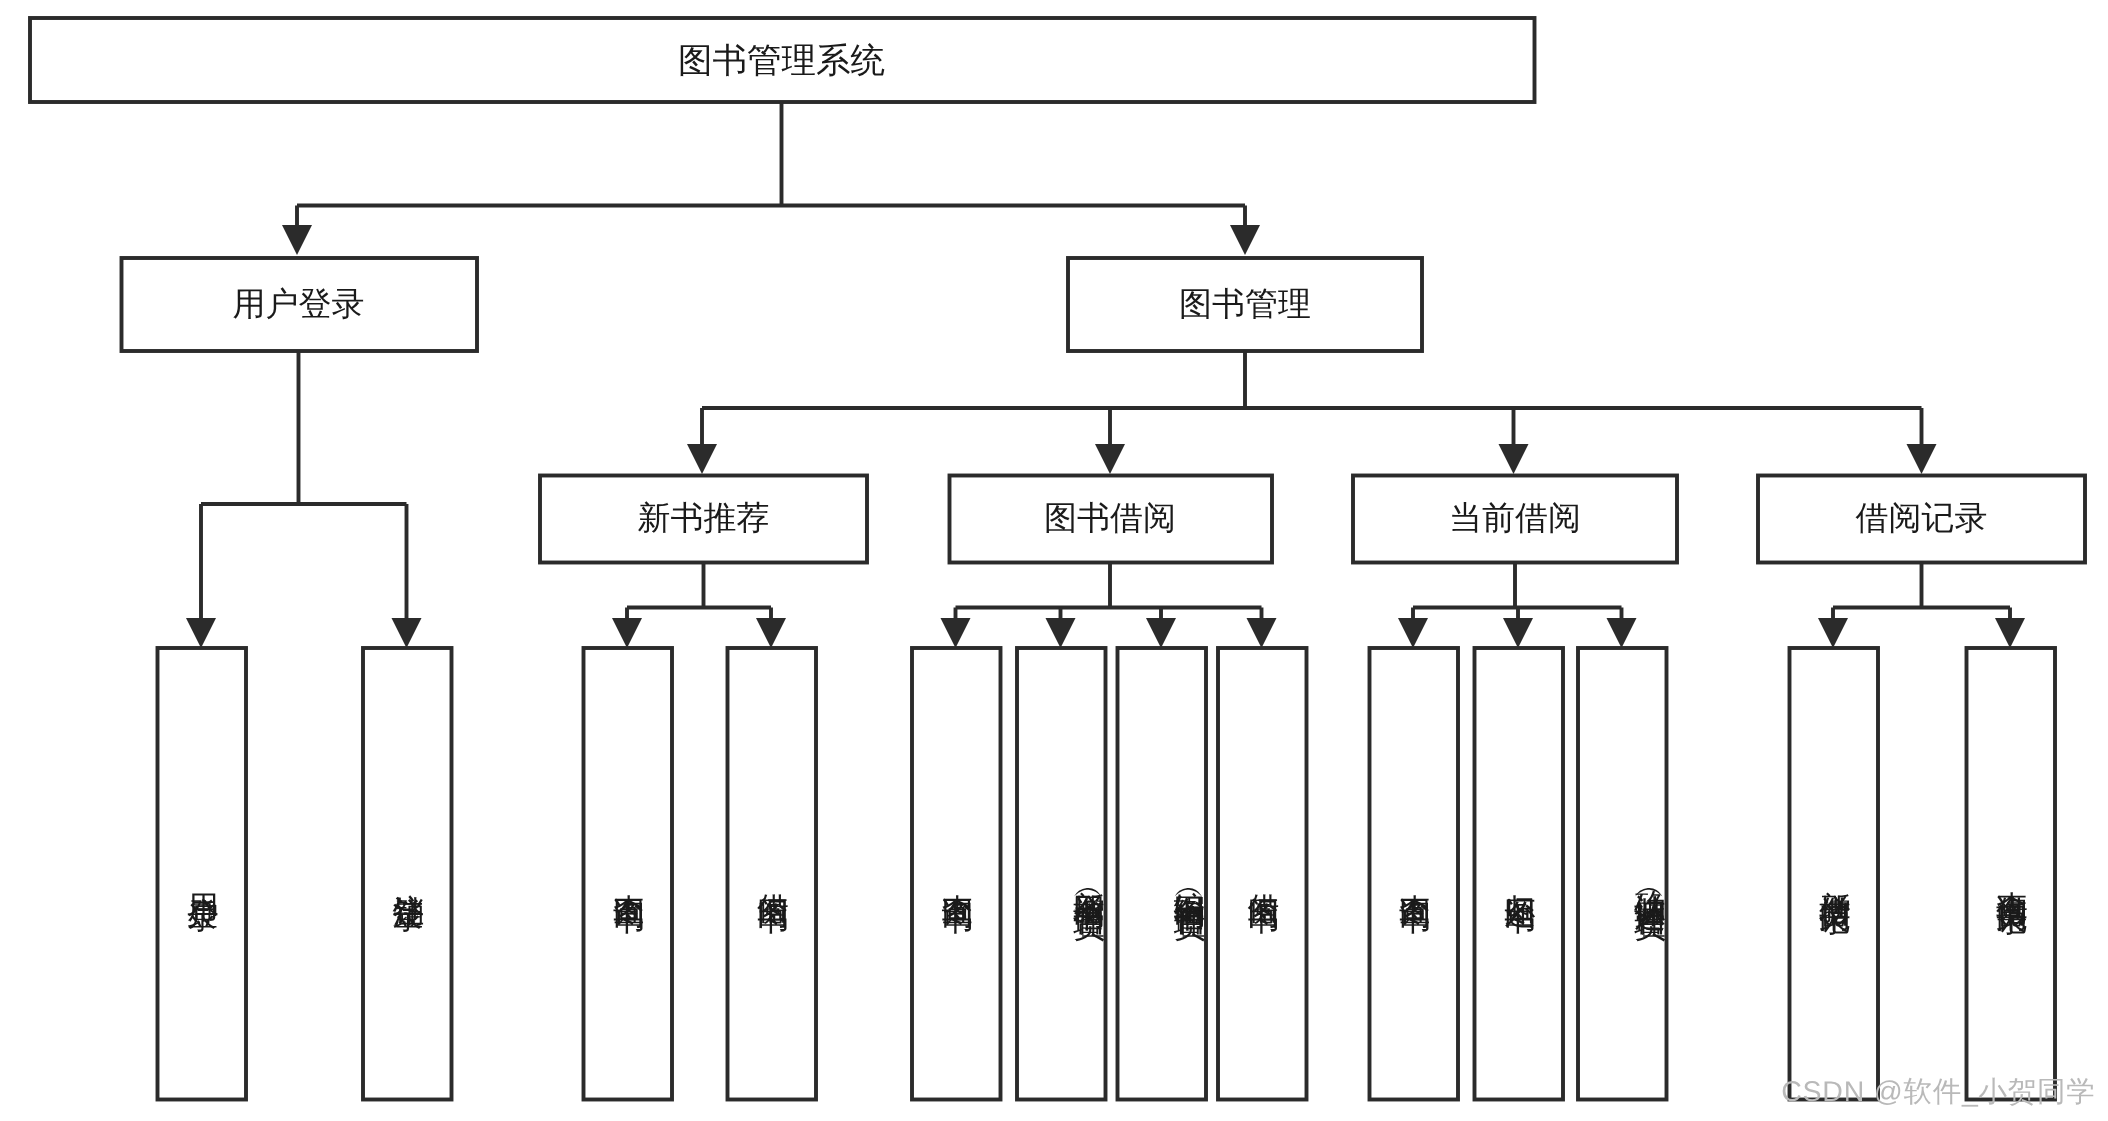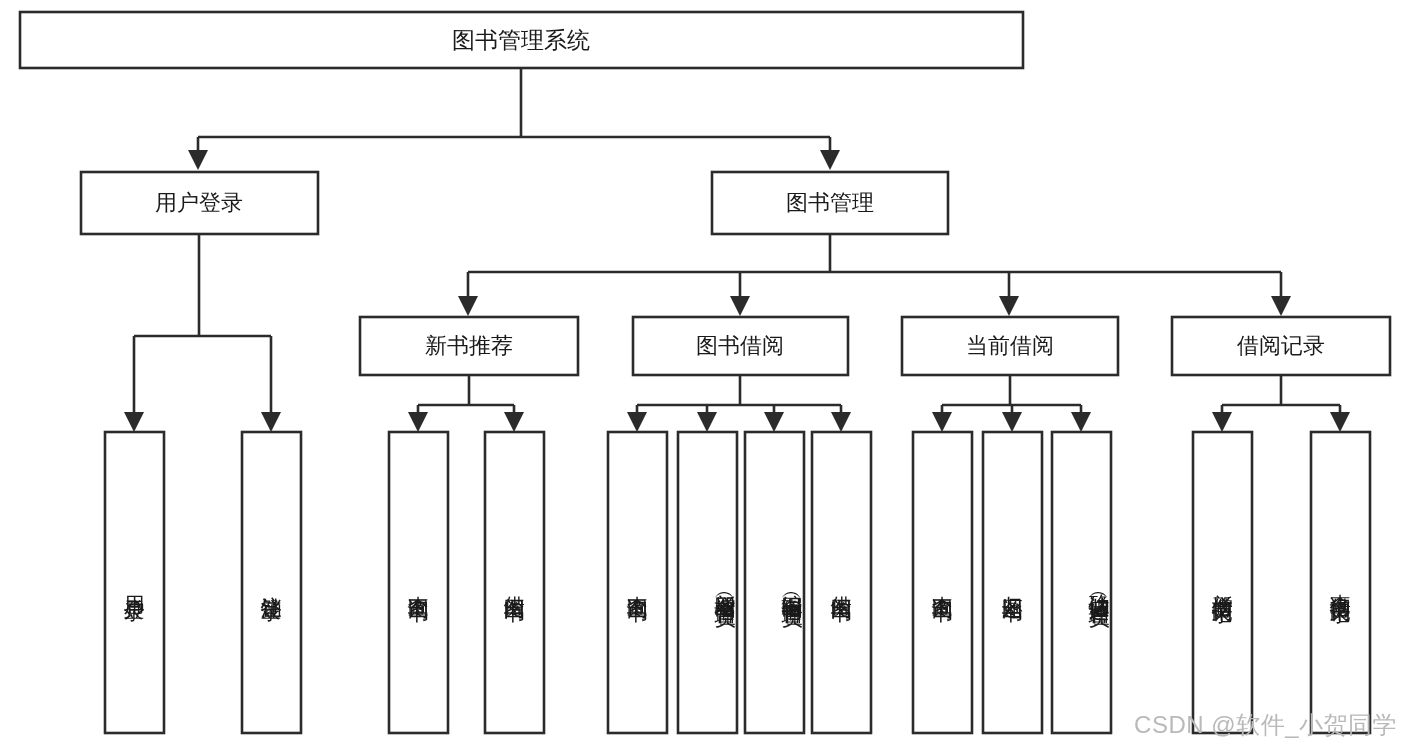--- a/index.html
+++ b/index.html
@@ -62,21 +62,21 @@
     letter-spacing: 2px;
     white-space: nowrap;
     text-align: center;
     pointer-events: none;
   }
   .watermark {
     position: absolute;
     right: 8px;
     bottom: 6px;
     font-family: "Liberation Sans", "DejaVu Sans", sans-serif;
-    font-size: 24px;
+    font-size: 19px;
     color: #b9b9b9;
     letter-spacing: 0.5px;
     white-space: nowrap;
   }
 </style>
 </head>
 <body>
 
 <div id="diagram-root">
 

